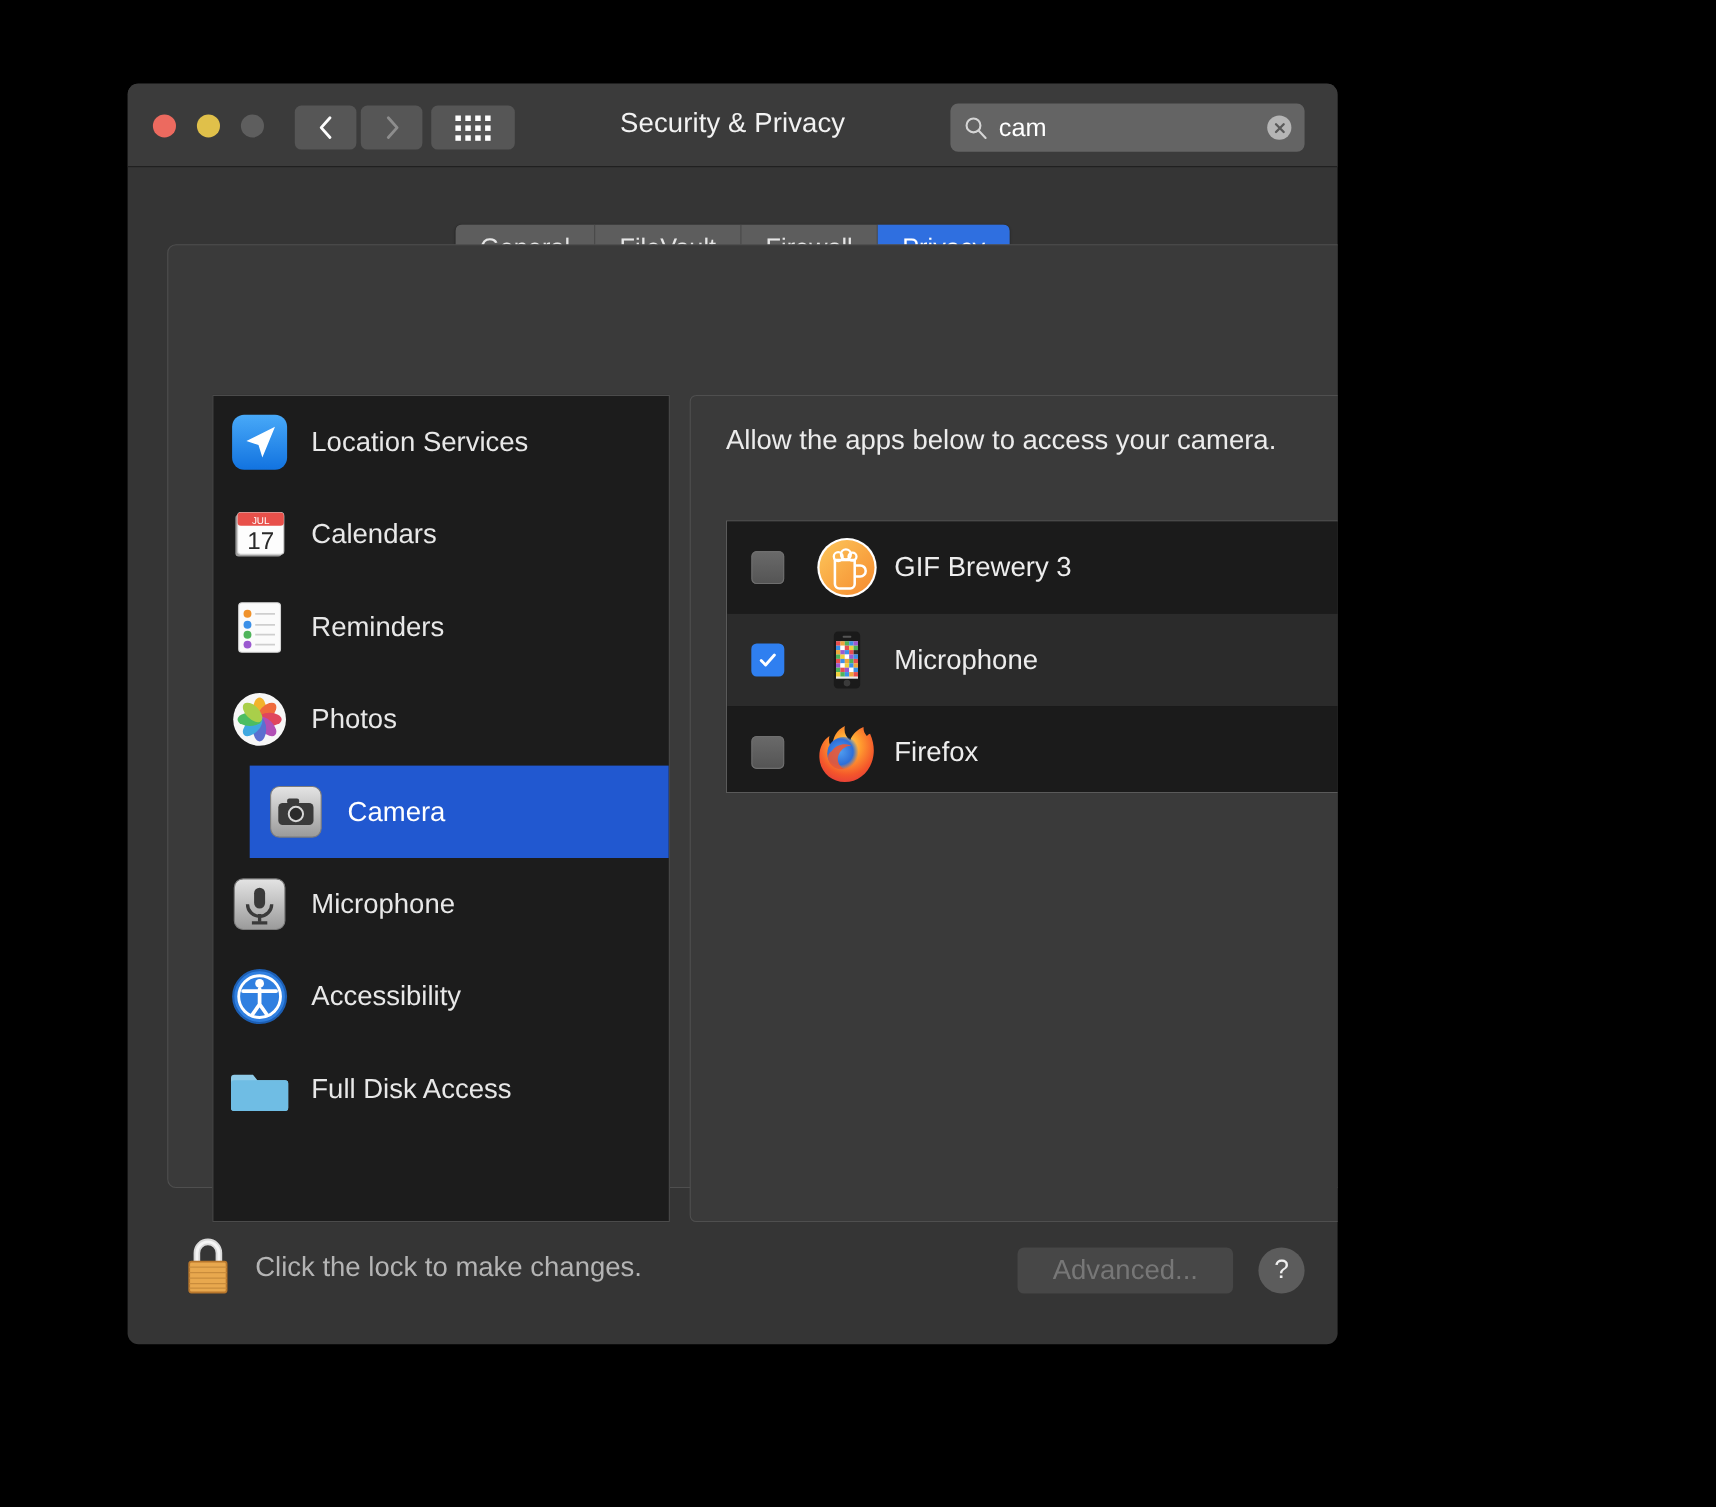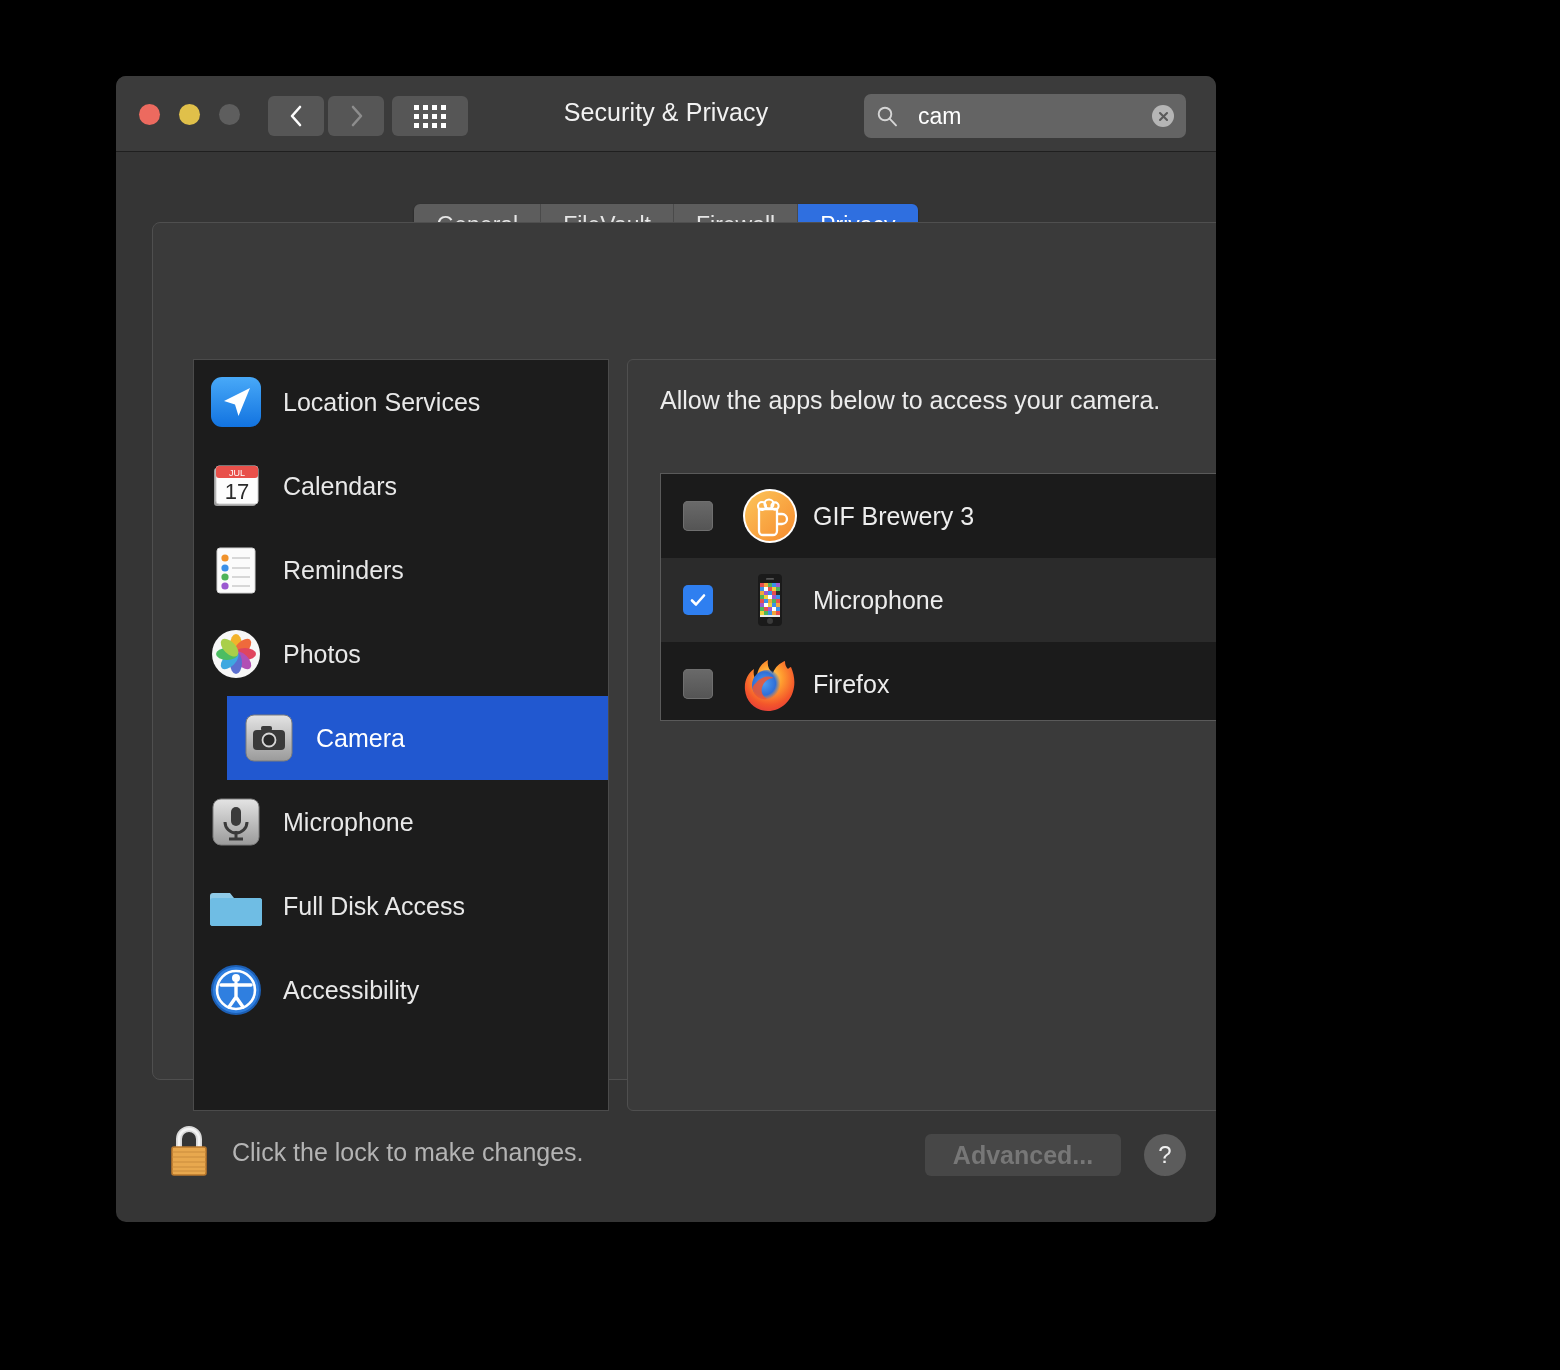--- a/index.html
+++ b/index.html
@@ -72,21 +72,21 @@
     width: 322px; height: 44px;
     background: #646464;
     border-radius: 7px;
     display: flex; align-items: center;
   }
   #search-icon { margin-left: 12px; width: 22px; height: 22px; flex: none; }
   #search-input {
     background: transparent; border: none; outline: none;
     color: #fff; font-size: 23px;
     font-family: "Liberation Sans", sans-serif;
-    margin-left: 20px; width: 220px;
+    margin-left: 10px; width: 220px;
   }
   #search-clear {
     position: absolute; right: 12px; top: 11px;
     width: 22px; height: 22px; border-radius: 50%;
     background: #b5b5b5;
     display: flex; align-items: center; justify-content: center;
   }
 
   
   #tabbar {
@@ -197,21 +197,21 @@
     position: absolute; left: 116px; top: 1062px;
     color: #b4b4b4; font-size: 25px;
   }
   #advanced-btn {
     position: absolute; right: 95px; top: 1058px;
     width: 196px; height: 42px;
     background: #474747;
     border-radius: 6px;
     color: #777;
     font-size: 25px;
-    display: flex; align-items: center; justify-content: center; font-weight: bold;
+    display: flex; align-items: center; justify-content: center;
   }
   #help-btn {
     position: absolute; right: 30px; top: 1058px;
     width: 42px; height: 42px; border-radius: 50%;
     background: #5c5c5c;
     color: #f0f0f0; font-size: 24px;
     display: flex; align-items: center; justify-content: center;
   }
 </style>
 </head>
@@ -360,34 +360,34 @@
         <rect x="4" y="4" width="46" height="46" rx="8" fill="url(#mg)" stroke="#7c7c7c"></rect>
         <rect x="22" y="12" width="10" height="19" rx="5" fill="#3a3a3a"></rect>
         <path d="M16 27 a11 11 0 0 0 22 0" fill="none" stroke="#3a3a3a" stroke-width="3"></path>
         <line x1="27" y1="36" x2="27" y2="43" stroke="#3a3a3a" stroke-width="3"></line>
         <line x1="20" y1="44" x2="34" y2="44" stroke="#3a3a3a" stroke-width="3"></line>
             </svg></div>
           <span>Microphone</span>
         </div>
         <div class="side-item">
           <div class="side-icon"><svg viewBox="0 0 54 54" width="100%" height="100%">
-              <path d="M4 14 h17 l4 5 h25 a3 3 0 0 1 3 3 v22 a3 3 0 0 1 -3 3 h-46 a3 3 0 0 1 -3 -3 v-27 a3 3 0 0 1 3 -3 z" fill="#8fcbe8"></path>
-        <path d="M4 19 h46 a3 3 0 0 1 3 3 v22 a3 3 0 0 1 -3 3 h-46 a3 3 0 0 1 -3 -3 v-22 a3 3 0 0 1 3 -3 z" fill="#6fbde4"></path>
-            </svg></div>
-          <span>Full Disk Access</span>
-        </div>
-        <div class="side-item">
-          <div class="side-icon"><svg viewBox="0 0 54 54" width="100%" height="100%">
               <circle cx="27" cy="27" r="24" fill="#2f7fe0" stroke="#1c5fb5" stroke-width="2"></circle>
         <circle cx="27" cy="27" r="19" fill="none" stroke="#fff" stroke-width="2.6"></circle>
         <circle cx="27" cy="15" r="4" fill="#fff"></circle>
         <path d="M12 22 h30" stroke="#fff" stroke-width="3.4" stroke-linecap="round"></path>
         <path d="M27 20 v14 M27 34 l-7 10 M27 34 l7 10" stroke="#fff" stroke-width="3.4" stroke-linecap="round" fill="none"></path>
             </svg></div>
           <span>Accessibility</span>
+        </div>
+        <div class="side-item">
+          <div class="side-icon"><svg viewBox="0 0 54 54" width="100%" height="100%">
+              <path d="M4 14 h17 l4 5 h25 a3 3 0 0 1 3 3 v22 a3 3 0 0 1 -3 3 h-46 a3 3 0 0 1 -3 -3 v-27 a3 3 0 0 1 3 -3 z" fill="#8fcbe8"></path>
+        <path d="M4 19 h46 a3 3 0 0 1 3 3 v22 a3 3 0 0 1 -3 3 h-46 a3 3 0 0 1 -3 -3 v-22 a3 3 0 0 1 3 -3 z" fill="#6fbde4"></path>
+            </svg></div>
+          <span>Full Disk Access</span>
         </div>
       </div>
 
     <div id="detail">
       <div id="detail-title">Allow the apps below to access your camera.</div>
       <div id="apps-list">
           <div class="app-row odd">
             <div class="chk"></div>
             <div class="app-icon"><svg viewBox="0 0 58 58" width="100%" height="100%">
                 <defs>

